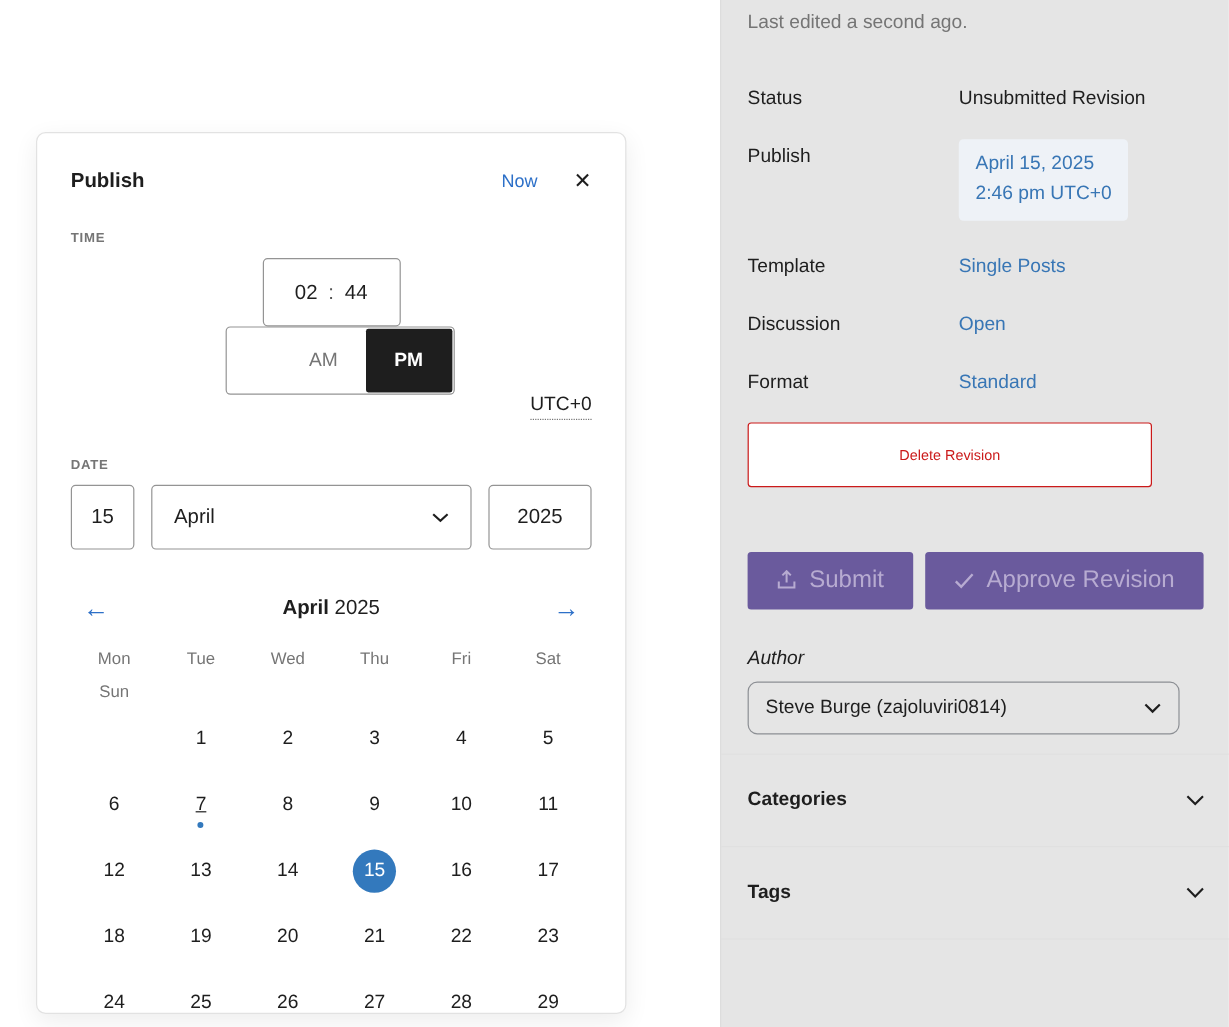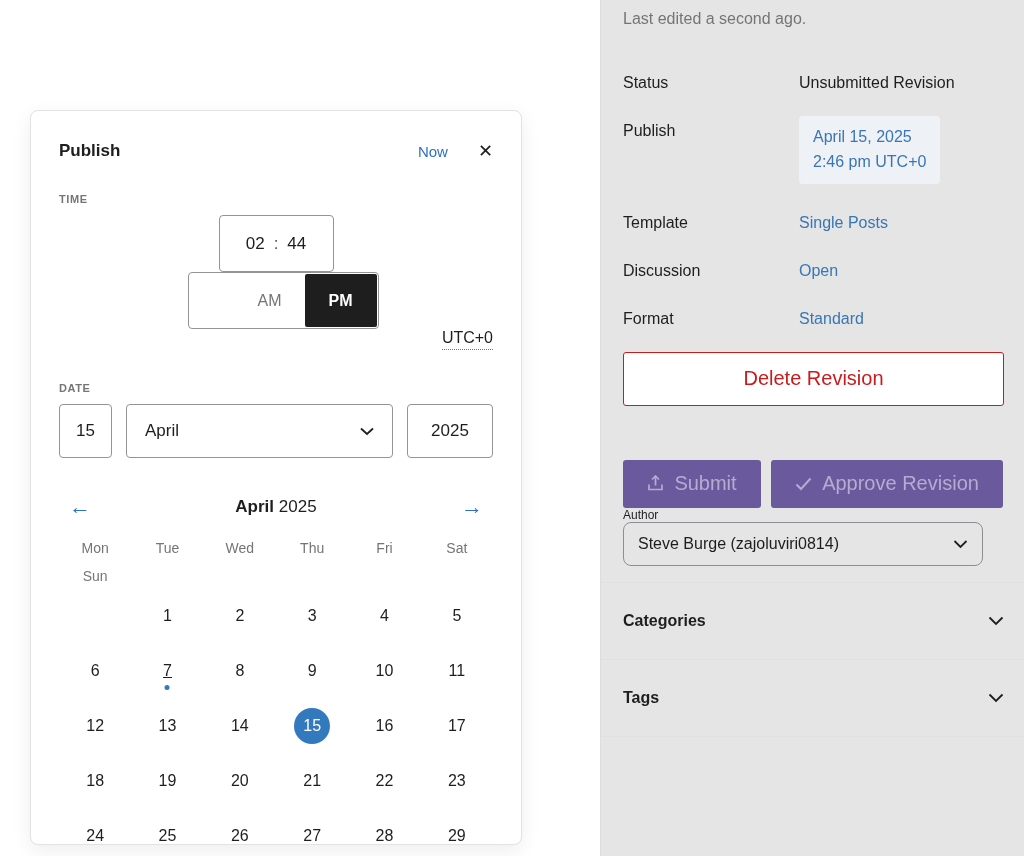--- a/index.html
+++ b/index.html
@@ -67,34 +67,34 @@
   .last-edited { color:#757575; font-size:16px; margin-top:0; }
 
   .summary { margin-top:40px; }
   .srow { display:flex; align-items:flex-start; margin-bottom:24px; }
   .srow-label { width:176px; flex:none; font-size:16px; padding-top:6px; }
   .srow-value { font-size:16px; padding-top:6px; }
   .srow-link { color:#3876b5; cursor:pointer; }
   .publish-btn { background:#eef2f7; border-radius:4px; padding:9px 14px;
     color:#3876b5; font-size:16px; line-height:1.55; cursor:pointer; }
 
-  .delete-btn { width:381px; height:54px; margin-top:14px; background:#fff;
-    border:1px solid #cb1a1a; border-radius:3px; color:#cb1a1a; font-size:20px;
+  .delete-btn { width:337px; height:54px; margin-top:14px; background:#fff;
+    border:1px solid #cb1a1a; border-radius:3px; color:#cb1a1a; font-size:12px;
     display:flex; align-items:center; justify-content:center; cursor:pointer; }
 
   .action-row { display:flex; gap:10px; margin-top:54px; }
   .purple-btn { height:48px; background:#6a5a9d; border-radius:3px; color:#b7abd1;
     font-size:20px; display:flex; align-items:center; justify-content:center;
     gap:10px; cursor:pointer; }
   .submit-btn { width:138px; }
   .approve-btn { width:232px; }
   .purple-btn svg { display:block; }
 
-  .author-label { font-size:12px; }
-  .author-select { width:360px; height:44px;
+  .author-label { margin-top:32px; font-size:16px;font-style:italic; }
+  .author-select { margin-top:10px; width:360px; height:44px;
     border:1.5px solid #8c8f94; border-radius:8px; display:flex; align-items:center;
     padding:0 14px; font-size:16px; cursor:pointer; }
   .author-select .chev { margin-left:auto; }
 
   .divider { border-top:1px solid #e0e0e0; margin:0 -20px 0 -22px; }
   .divider.first { margin-top:16px; }
   .panel-row { display:flex; align-items:center; height:76px; cursor:pointer; }
   .panel-label { font-size:16px; font-weight:bold; }
   .panel-row .chev { margin-left:auto; }
 </style>

